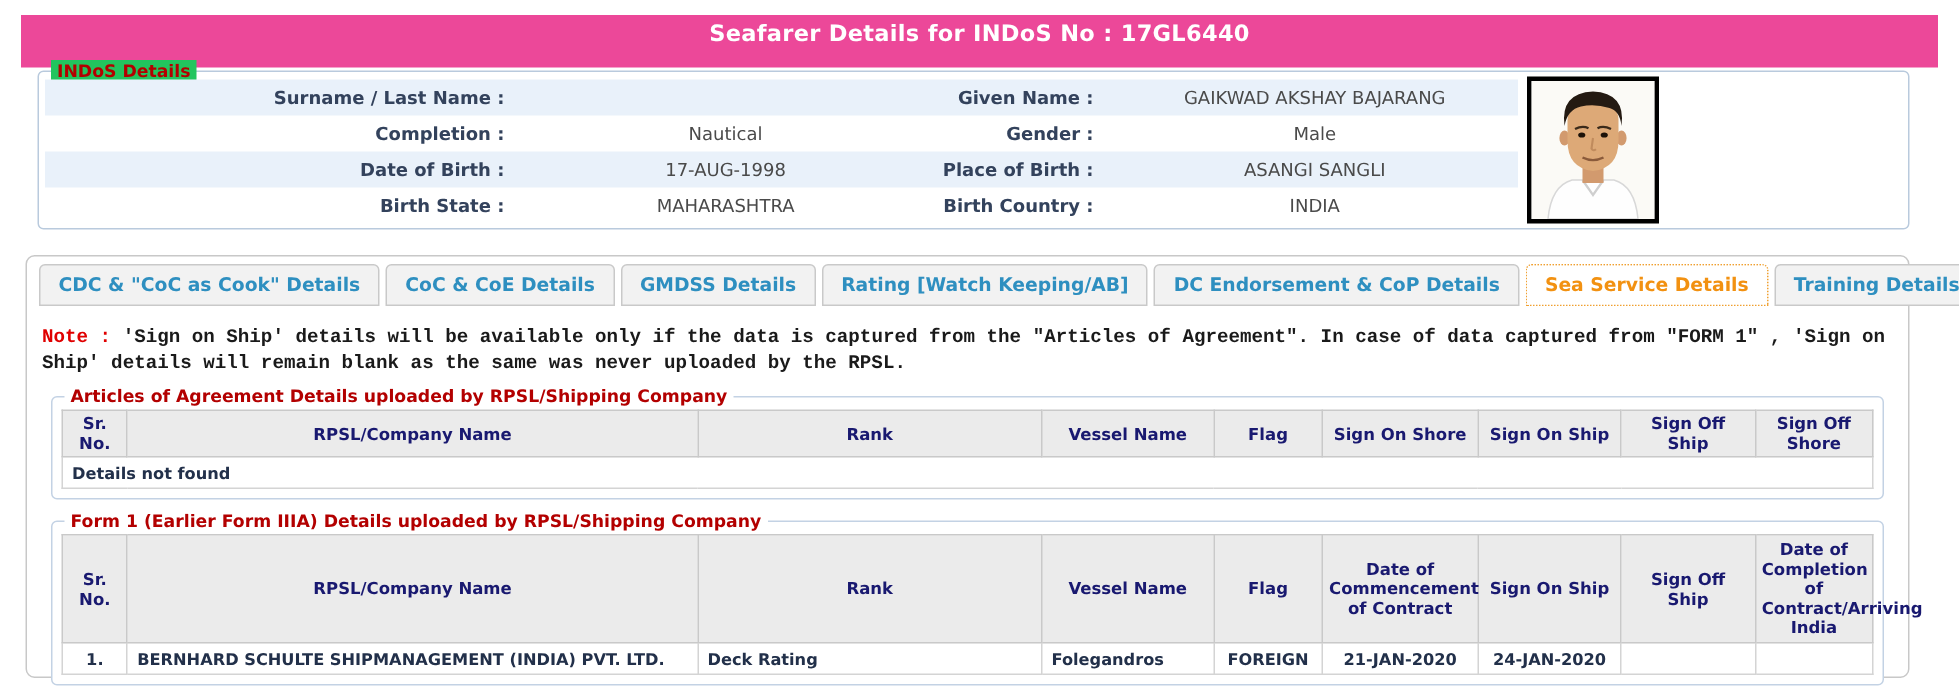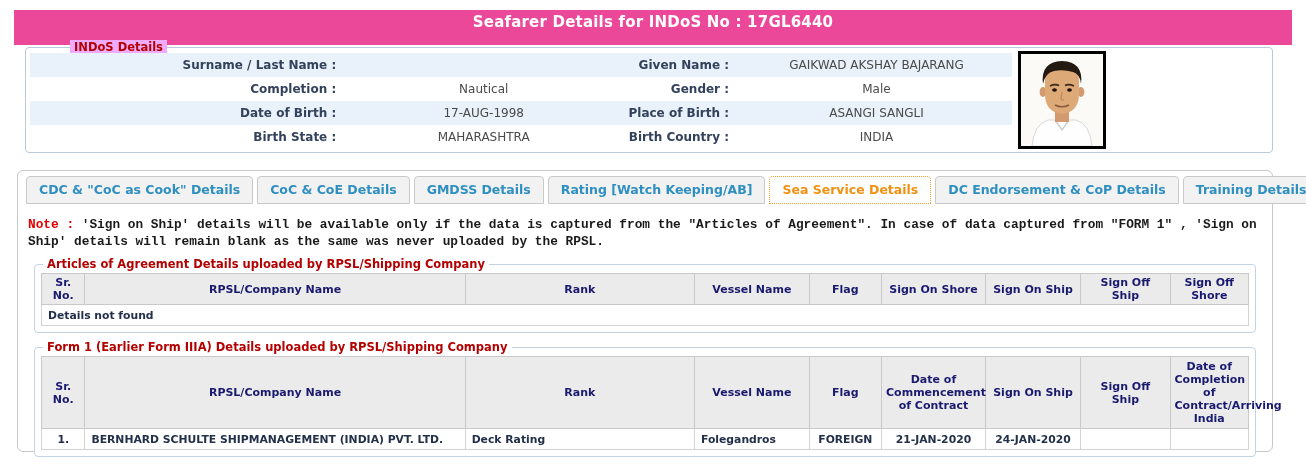--- a/index.html
+++ b/index.html
@@ -11,22 +11,22 @@
   .titlebar {
     position:absolute; left:14px; top:10px; width:1278px; height:35px;
     background:#ec4899; color:#fff; text-align:center;
     font-size:15px; font-weight:bold; line-height:24px;
     letter-spacing:.2px;
   }
 
   
   .fset { position:relative; border:1px solid #b9cadd; border-radius:4px; background:#fff; }
   .fset > .legend {
-    position:absolute; top:-8px; left:8px; background:#f0abfc; padding:0 4px;
-    font-size:11.5px; font-weight:bold; color:#b30000; white-space:nowrap;margin-left:36px;
+    position:absolute; top:-8px; left:8px; background:#22c55e; padding:0 4px;
+    font-size:11.5px; font-weight:bold; color:#b30000; white-space:nowrap;
   }
 
   
   .indos { position:absolute; left:25px; top:47px; width:1248px; height:106px; }
   .indos-rows { position:absolute; left:4px; top:5px; width:982px; }
   .indos-row { display:grid; grid-template-columns:32% 28% 12% 28%; height:24px; line-height:24px; }
   .indos-row.alt { background:#e9f1fa; }
   .indos-row .lbl { text-align:right; font-weight:bold; color:#33425c; font-size:12px; padding-right:8px; white-space:nowrap; }
   .indos-row .val { text-align:center; color:#4a4a4a; font-size:12px; padding-left:4px; white-space:nowrap; }
   .photo-frame {
@@ -141,22 +141,22 @@
     </div>
   </div>
 
   <div class="panel">
 
     <div class="tabs">
       <div class="tab">CDC &amp; "CoC as Cook" Details</div>
       <div class="tab">CoC &amp; CoE Details</div>
       <div class="tab">GMDSS Details</div>
       <div class="tab">Rating [Watch Keeping/AB]</div>
+      <div class="tab">DC Endorsement &amp; CoP Details</div>
       <div class="tab active">Sea Service Details</div>
-      <div class="tab">DC Endorsement &amp; CoP Details</div>
       <div class="tab">Training Details</div>
 
     </div>
 
     <div class="note">
       <span class="note-prefix">Note :</span><span> 'Sign on Ship' details will be available only if the data is captured from the "Articles of Agreement". In case of data captured from "FORM 1" , 'Sign on Ship' details will remain blank as the same was never uploaded by the RPSL.</span>
     </div>
 
     <div class="sub-fset">
       <span class="legend">Articles of Agreement Details uploaded by RPSL/Shipping Company</span>

